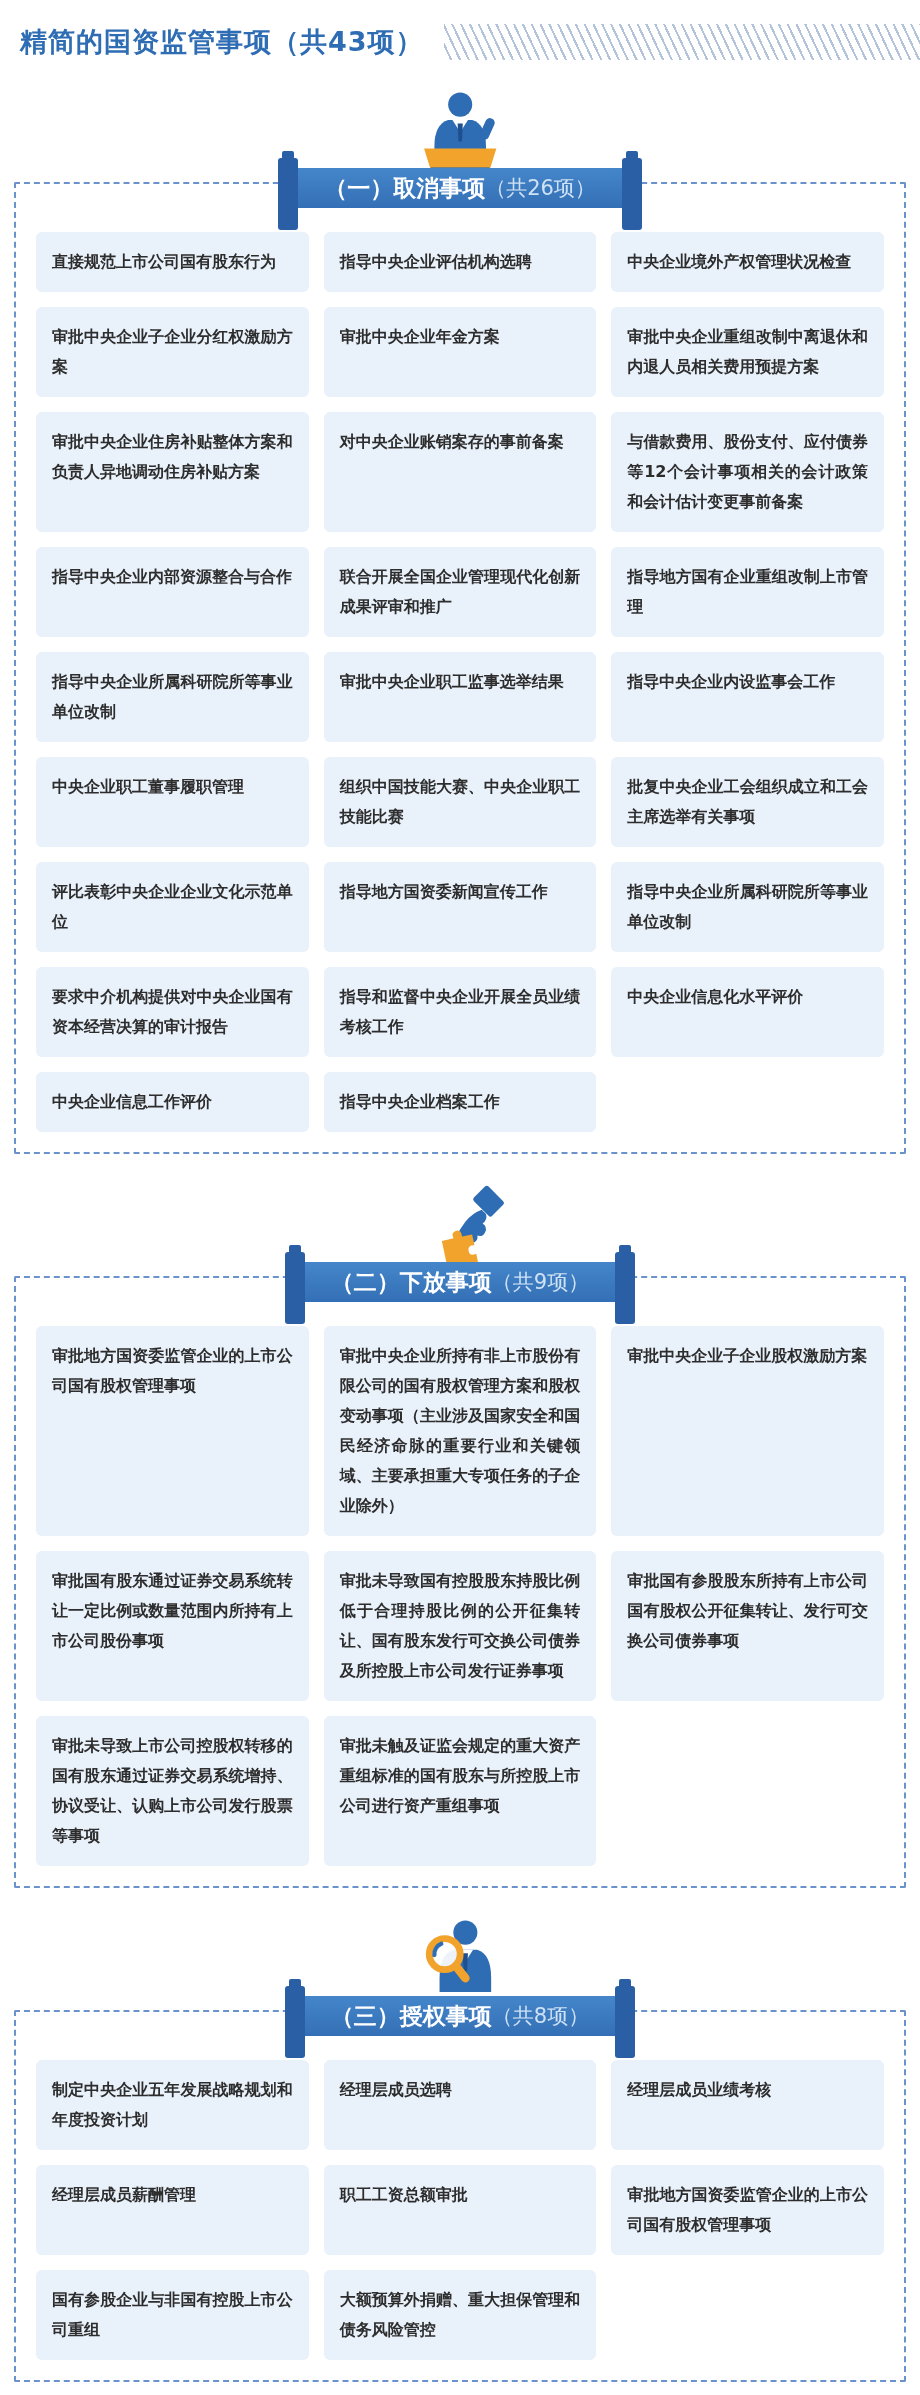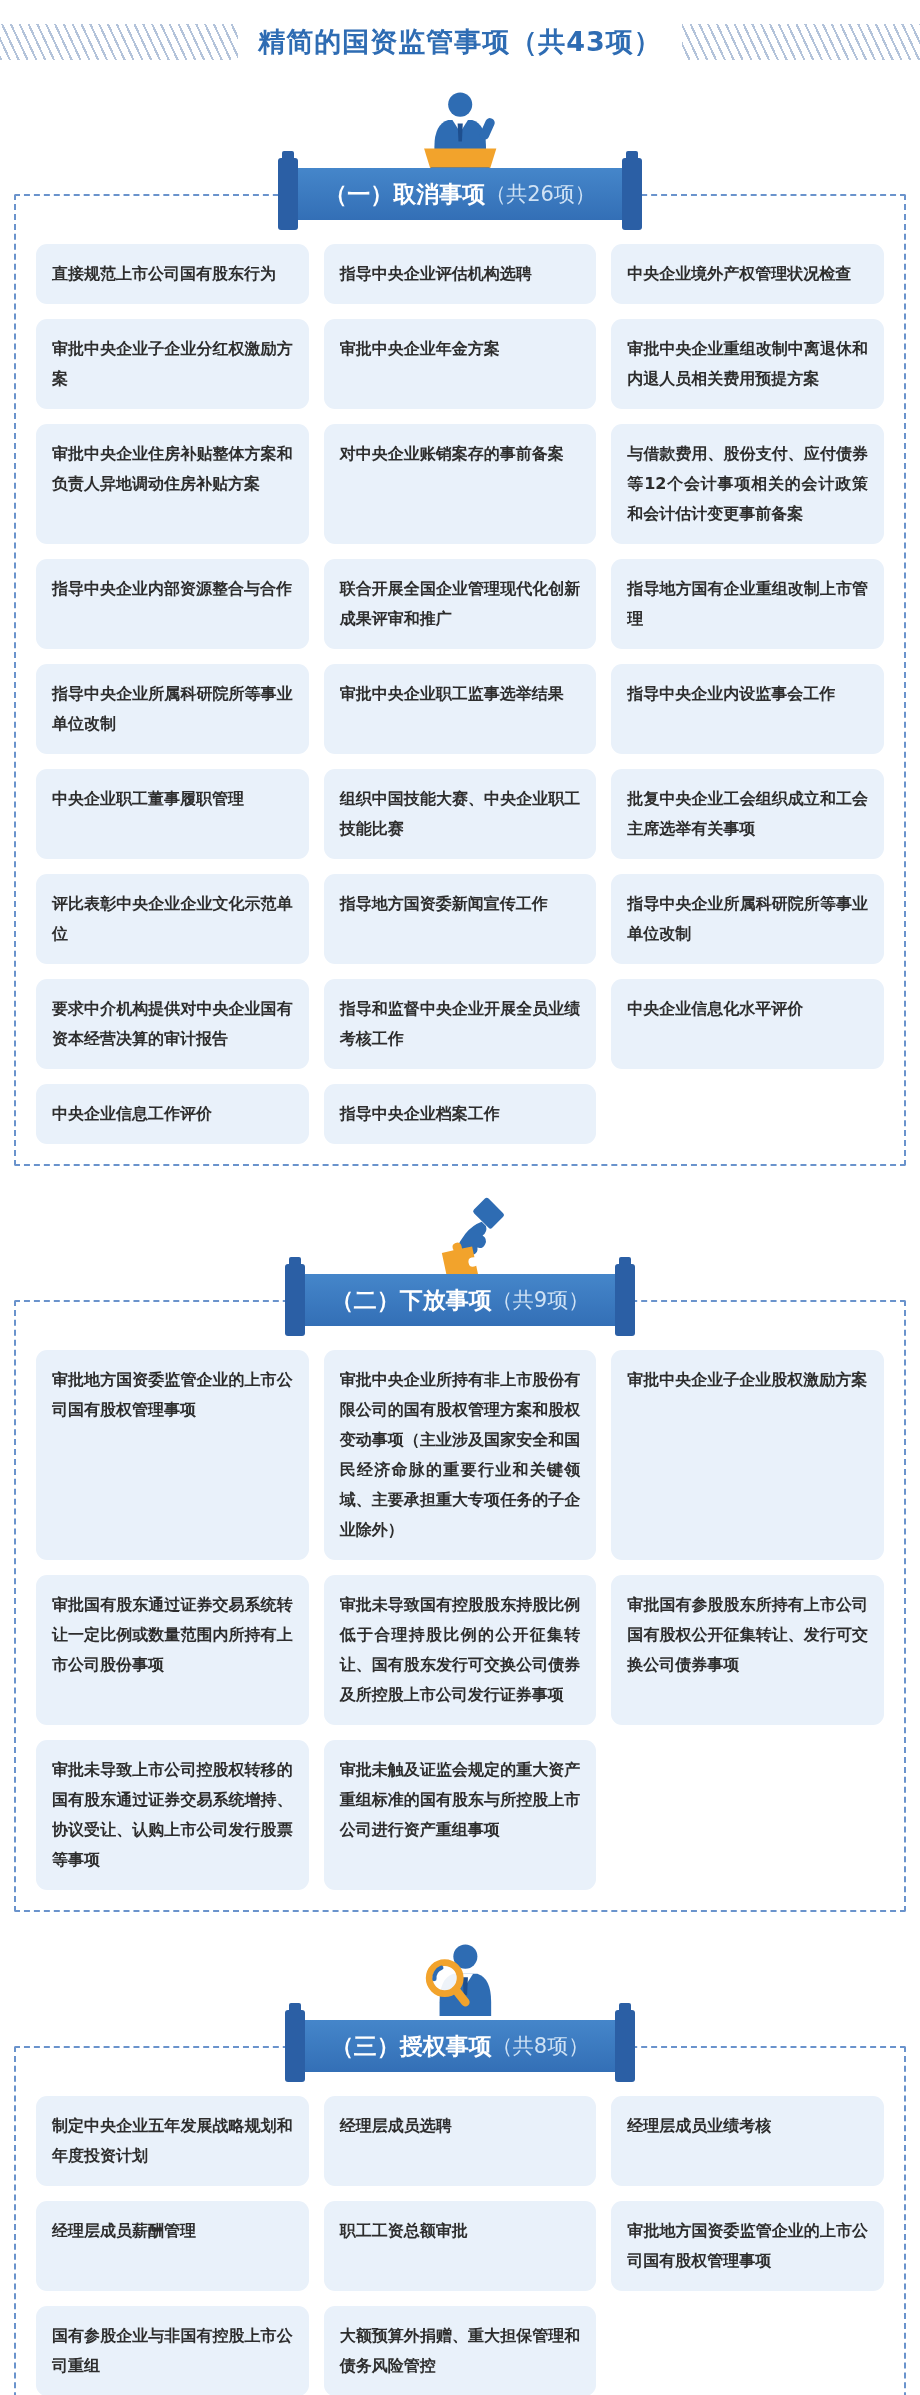--- a/index.html
+++ b/index.html
@@ -6,42 +6,42 @@
   html,body { background:#ffffff; }
   body {
     width:920px;
     font-family:"DejaVu Sans","Liberation Sans",sans-serif;
     color:#2f2f2f;
   }
   
   .header { margin:24px 0 6px; }
   .hatch-band {
     height:36px;
-    display:flex; align-items:center; justify-content:center;
+    display:flex; align-items:center; 
     background:repeating-linear-gradient(65deg,#b3c3da 0 2px,transparent 2px 8px);
   }
   .page-title {
     background:#ffffff;
     padding:2px 20px;
     font-size:27px;
     font-weight:bold;
     color:#2e6cb3;
     letter-spacing:1px;
     white-space:nowrap;
   }
   
   .section { margin:30px 14px 0; }
   .section-head {
     position:relative; z-index:2;
     display:flex; flex-direction:column; align-items:center;
   }
   .section-icon { height:86px; margin-bottom:-8px; }
   .banner {
     position:relative;
-    height:52px; min-width:286px;
+    height:40px; min-width:286px;
     display:flex; align-items:center; justify-content:center;
     padding:0 34px;
     background:linear-gradient(180deg,#4586ca,#336fb6);
     border-radius:2px;
   }
   .banner-title { font-size:23px; font-weight:bold; color:#ffffff; white-space:nowrap; }
   .banner-count { font-size:21px; color:#cfe2f5; white-space:nowrap; }
   .cap {
     position:absolute; top:-10px; width:20px; height:72px;
     background:#2b5fa5; border-radius:3px;
@@ -57,21 +57,21 @@
     margin-top:-26px;
     padding:48px 20px 20px;
   }
   .grid {
     display:grid;
     grid-template-columns:repeat(3,1fr);
     gap:15px;
   }
   .cell {
     background:#e9f1fa;
-    border-radius:11px;
+    border-radius:6px;
     padding:15px 16px;
     font-size:16px;
     line-height:30px;
     font-weight:bold;
     color:#2d2d2d;
     text-align:justify;
   }
 </style>
 </head>
 <body>

